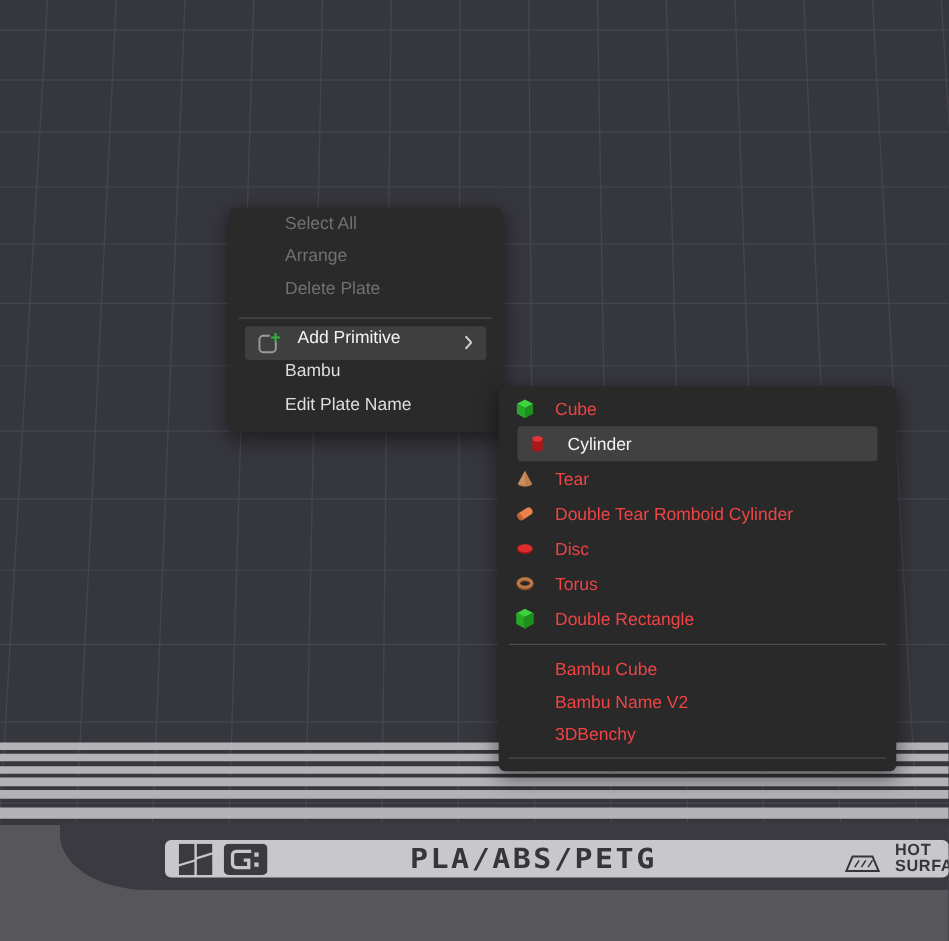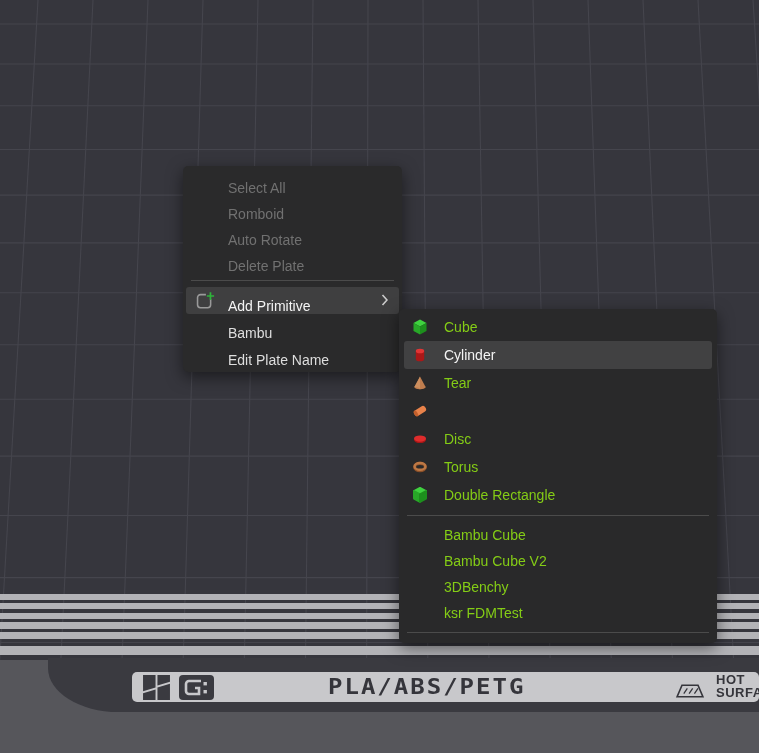--- a/index.html
+++ b/index.html
@@ -34,40 +34,40 @@
   .strip-warning-text { position:absolute; left:584px; top:1px; color:#35353b;
                         font-size:13px; font-weight:bold; line-height:13px;
                         letter-spacing:.5px; white-space:nowrap; }
 
   
   .menu { position:absolute; background:#2a2a2b; border-radius:5px;
           box-shadow:0 5px 16px rgba(0,0,0,.5); padding:4px 0; z-index:5; }
   #context-menu { left:183px; top:166px; width:219px; }
   #primitive-submenu { left:399px; top:309px; width:318px; z-index:6; background:#29292a; }
 
-  .menu-item { position:relative; display:flex; align-items:flex-end; height:26px;
+  .menu-item { position:relative; display:flex; align-items:flex-start; height:26px;
                padding-left:45px; padding-right:10px; font-size:14px; color:#dedede;
                cursor:default; }
   #context-menu .menu-item.main-action { height:27px; }
   .menu-item.disabled { color:#717171; }
-  .menu-item.highlighted { background:#3f3f40; border-radius:3px; margin:0 3px;
+  .menu-item.highlighted { background:#3f3f40; border-radius:3px; margin:0 13px;
                            padding-left:42px; color:#f4f4f4; }
   .menu-item .mi-icon { position:absolute; left:11px; top:50%; transform:translateY(-50%);
                         width:22px; height:22px; display:flex; align-items:center;
                         justify-content:center; }
   .menu-item.highlighted .mi-icon { left:8px; }
   .mi-arrow { position:absolute; right:11px; top:50%; transform:translateY(-50%); }
 
   .separator { height:1px; background:#4b4b4b; margin:6px 8px; }
 
   .sub-item { position:relative; display:flex; align-items:center; height:28px;
-              padding-left:45px; font-size:14px; color:#84cc16; }
+              padding-left:45px; font-size:14px; color:#ef4444; }
   .sub-item.model-row { height:26px; }
   .sub-item.svg-row { height:30px; }
-  .sub-item.highlighted { background:#414142; border-radius:3px; margin:0 5px;
+  .sub-item.highlighted { background:#414142; border-radius:3px; margin:0 15px;
                           padding-left:40px; color:#f4f4f4; }
   .sub-item .mi-icon { position:absolute; left:11px; top:50%; transform:translateY(-50%);
                        width:20px; height:20px; display:flex; align-items:center;
                        justify-content:center; }
   .sub-item.highlighted .mi-icon { left:6px; }
 </style>
 </head>
 <body>
 
 <svg id="grid-svg" width="759" height="753">
@@ -141,24 +141,21 @@
     <div>HOT</div>
     <div>SURFACE</div>
   </span>
 </div>
 
 <div class="menu" id="context-menu">
   <div class="menu-item disabled">
     <span>Select All</span>
   </div>
   <div class="menu-item disabled">
-    <span>Romboid</span>
-  </div>
-  <div class="menu-item disabled">
-    <span>Auto Rotate</span>
+    <span>Arrange</span>
   </div>
   <div class="menu-item disabled">
     <span>Delete Plate</span>
   </div>
 
   <div class="separator"></div>
 
   <div class="menu-item main-action highlighted">
     <span class="mi-icon">
       <svg width="22" height="20" viewBox="0 0 24 22">
@@ -218,20 +215,21 @@
 
   <div class="sub-item">
     <span class="mi-icon">
       <svg width="18" height="18" viewBox="0 0 18 18">
         <g transform="rotate(-32 9 9)">
           <rect x="2.5" y="5.8" width="13" height="6.4" rx="3" fill="#e8824a"></rect>
           <ellipse cx="4.2" cy="9" rx="1.7" ry="3.2" fill="#c25f2c"></ellipse>
         </g>
       </svg>
     </span>
+    <span>Double Tear Romboid Cylinder</span>
   </div>
 
   <div class="sub-item">
     <span class="mi-icon">
       <svg width="18" height="18" viewBox="0 0 18 18">
         <ellipse cx="9" cy="9.8" rx="6" ry="3.3" fill="#a81616"></ellipse>
         <ellipse cx="9" cy="8.6" rx="6" ry="3.2" fill="#de2c2c"></ellipse>
       </svg>
     </span>
     <span>Disc</span>
@@ -257,24 +255,21 @@
     </span>
     <span>Double Rectangle</span>
   </div>
 
   <div class="separator"></div>
 
   <div class="sub-item model-row">
     <span>Bambu Cube</span>
   </div>
   <div class="sub-item model-row">
-    <span>Bambu Cube V2</span>
+    <span>Bambu Name V2</span>
   </div>
   <div class="sub-item model-row">
     <span>3DBenchy</span>
   </div>
-  <div class="sub-item model-row">
-    <span>ksr FDMTest</span>
-  </div>
 
   <div class="separator"></div>
 
 </div>
 
 </body></html>

